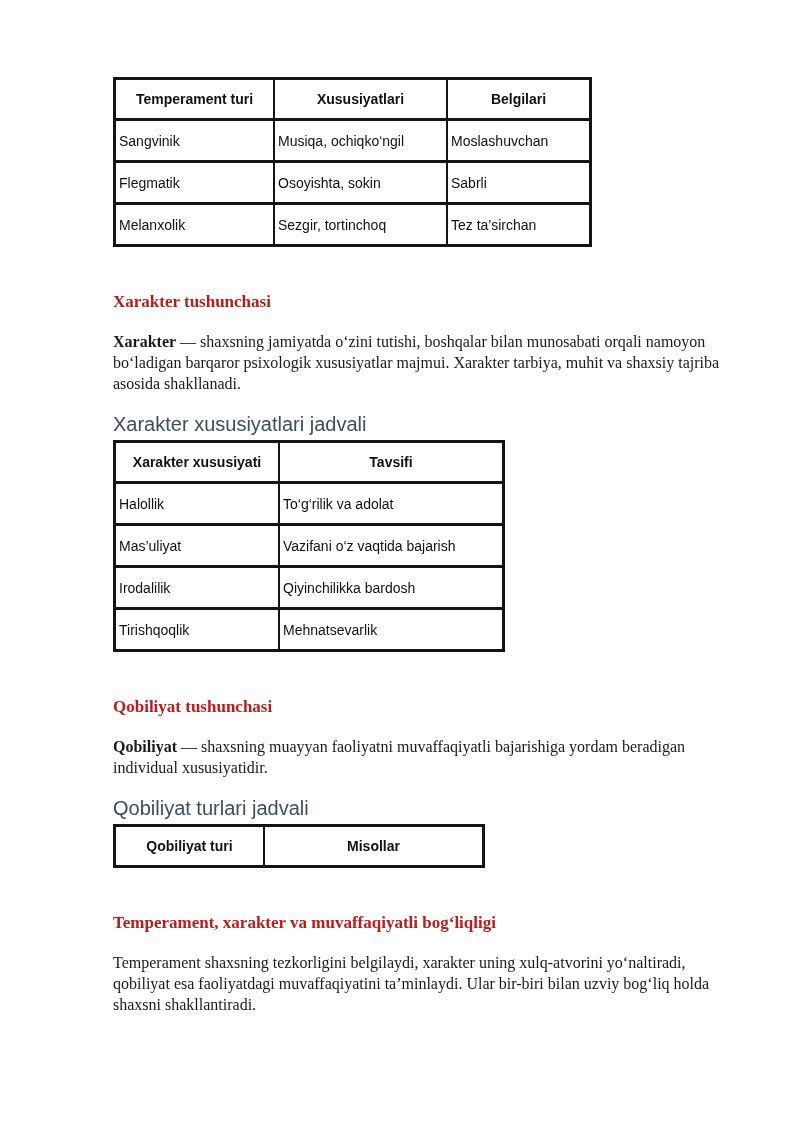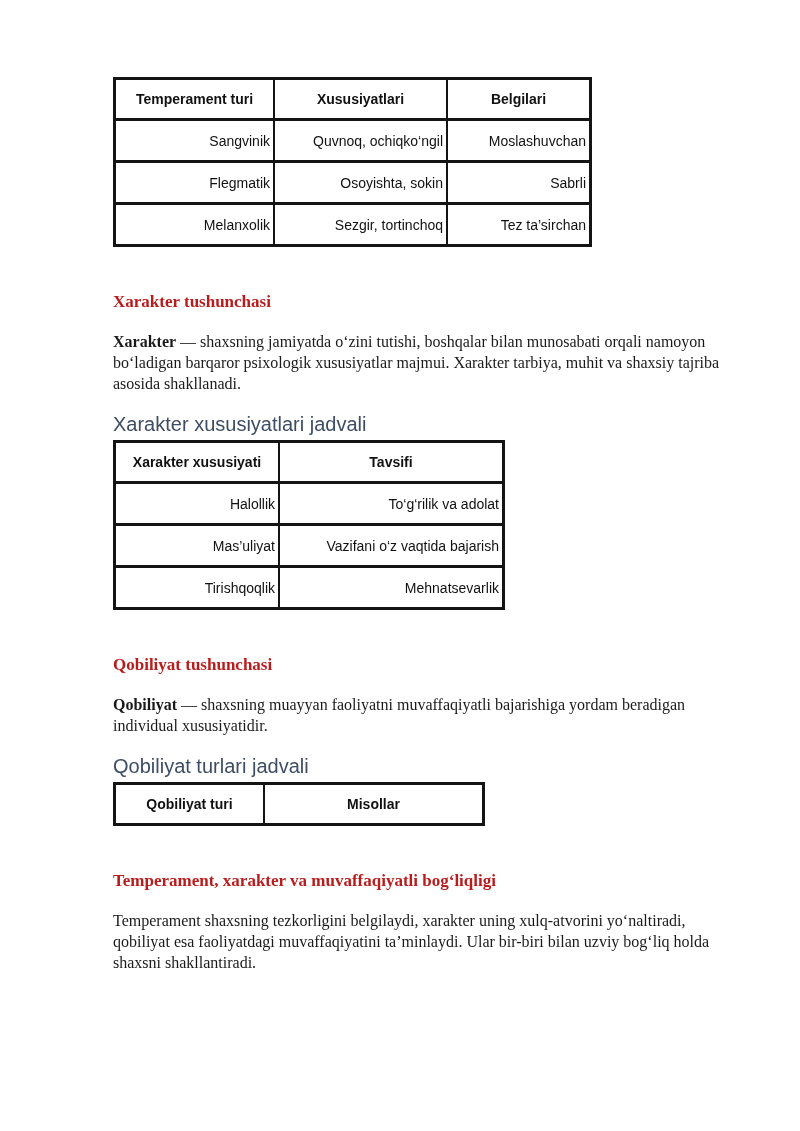--- a/index.html
+++ b/index.html
@@ -39,21 +39,21 @@
     vertical-align: middle;
     overflow: hidden;
     white-space: nowrap;
   }
   table.doc-table th {
     font-weight: 700;
     text-align: center;
     height: 34px;
   }
   table.doc-table td {
-    text-align: right;
+    text-align: left;
     height: 35px;
   }
   table.t1 { width: 463px; }
   table.t1 th:nth-child(1), table.t1 td:nth-child(1) { width: 151px; }
   table.t1 th:nth-child(2), table.t1 td:nth-child(2) { width: 165px; }
   table.t1 th:nth-child(3), table.t1 td:nth-child(3) { width: 135px; }
 
   table.t2 { width: 384px; margin-top: 3px; }
   table.t2 th:nth-child(1), table.t2 td:nth-child(1) { width: 156px; }
   table.t2 th:nth-child(2), table.t2 td:nth-child(2) { width: 216px; }
@@ -98,21 +98,21 @@
         <thead>
           <tr>
             <th>Temperament turi</th>
             <th>Xususiyatlari</th>
             <th>Belgilari</th>
           </tr>
         </thead>
         <tbody>
           <tr>
             <td>Sangvinik</td>
-            <td>Quvnoq, ochiqko‘ngil</td>
+            <td>Musiqa, ochiqko‘ngil</td>
             <td>Moslashuvchan</td>
           </tr>
           <tr>
             <td>Flegmatik</td>
             <td>Osoyishta, sokin</td>
             <td>Sabrli</td>
           </tr>
           <tr>
             <td>Melanxolik</td>
             <td>Sezgir, tortinchoq</td>
@@ -137,20 +137,24 @@
         <tbody>
           <tr>
             <td>Halollik</td>
             <td>To‘g‘rilik va adolat</td>
           </tr>
           <tr>
             <td>Mas’uliyat</td>
             <td>Vazifani o‘z vaqtida bajarish</td>
           </tr>
           <tr>
+            <td>Irodalilik</td>
+            <td>Qiyinchilikka bardosh</td>
+          </tr>
+          <tr>
             <td>Tirishqoqlik</td>
             <td>Mehnatsevarlik</td>
           </tr>
         </tbody>
       </table>
 
     <h3 class="h-serif">Qobiliyat tushunchasi</h3>
 
     <p class="para"><b>Qobiliyat</b><span> — shaxsning muayyan faoliyatni muvaffaqiyatli bajarishiga yordam beradigan individual xususiyatidir.</span></p>
 

